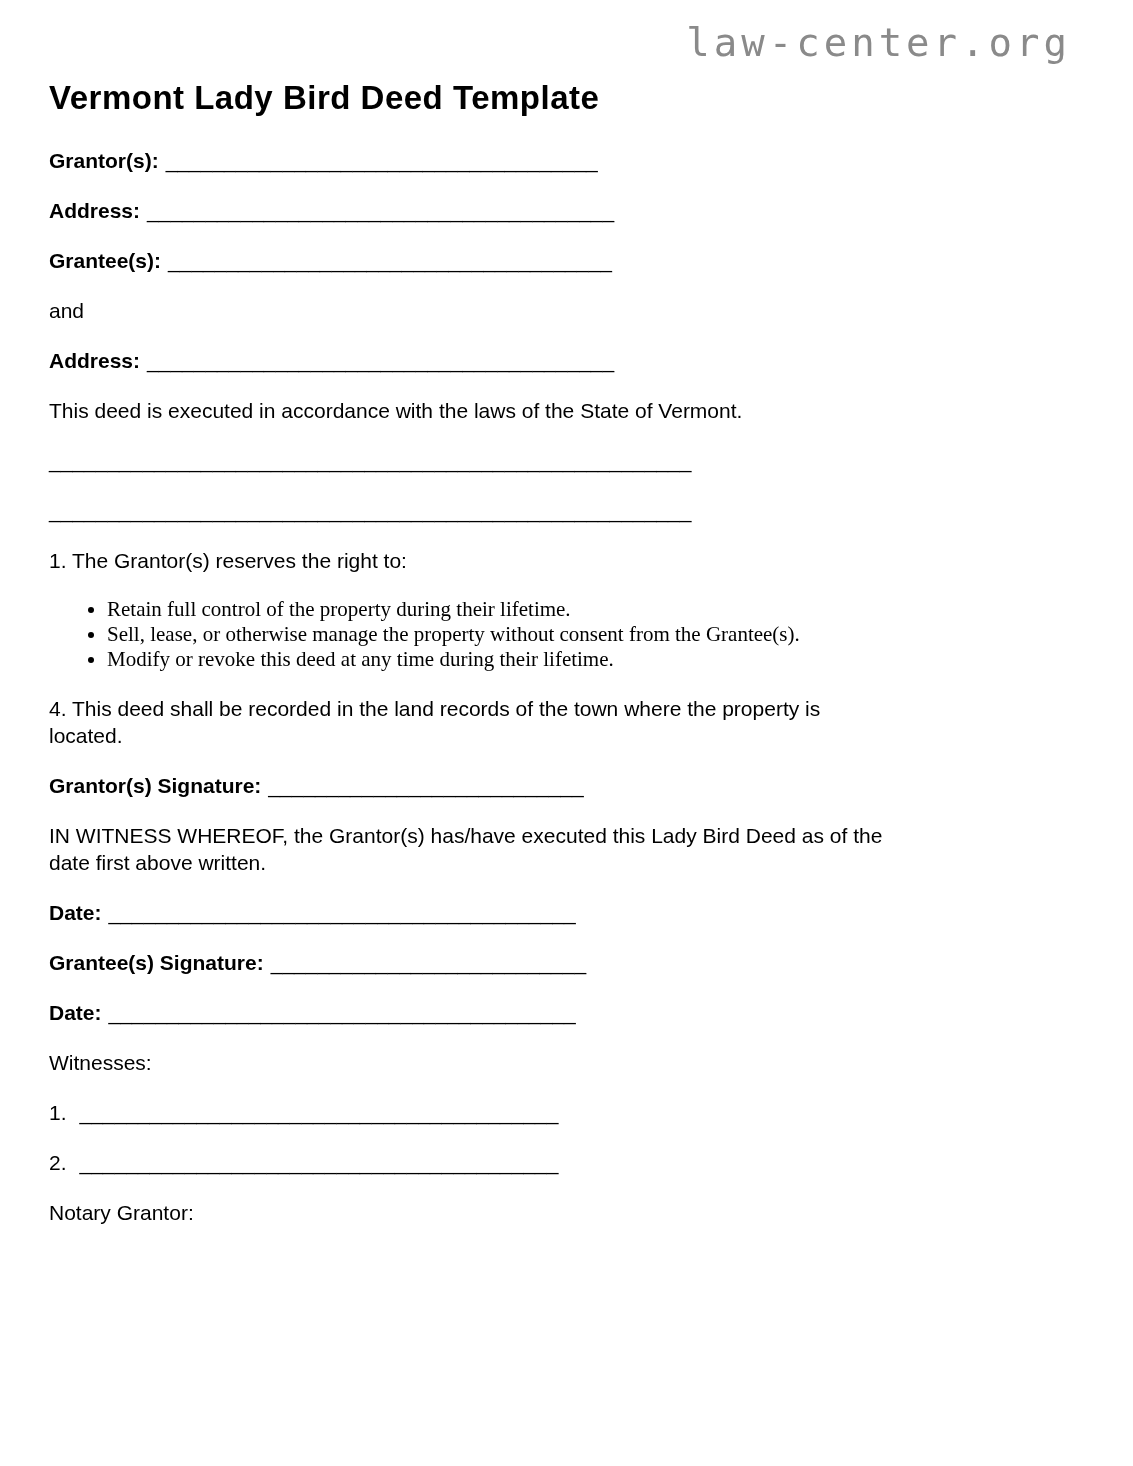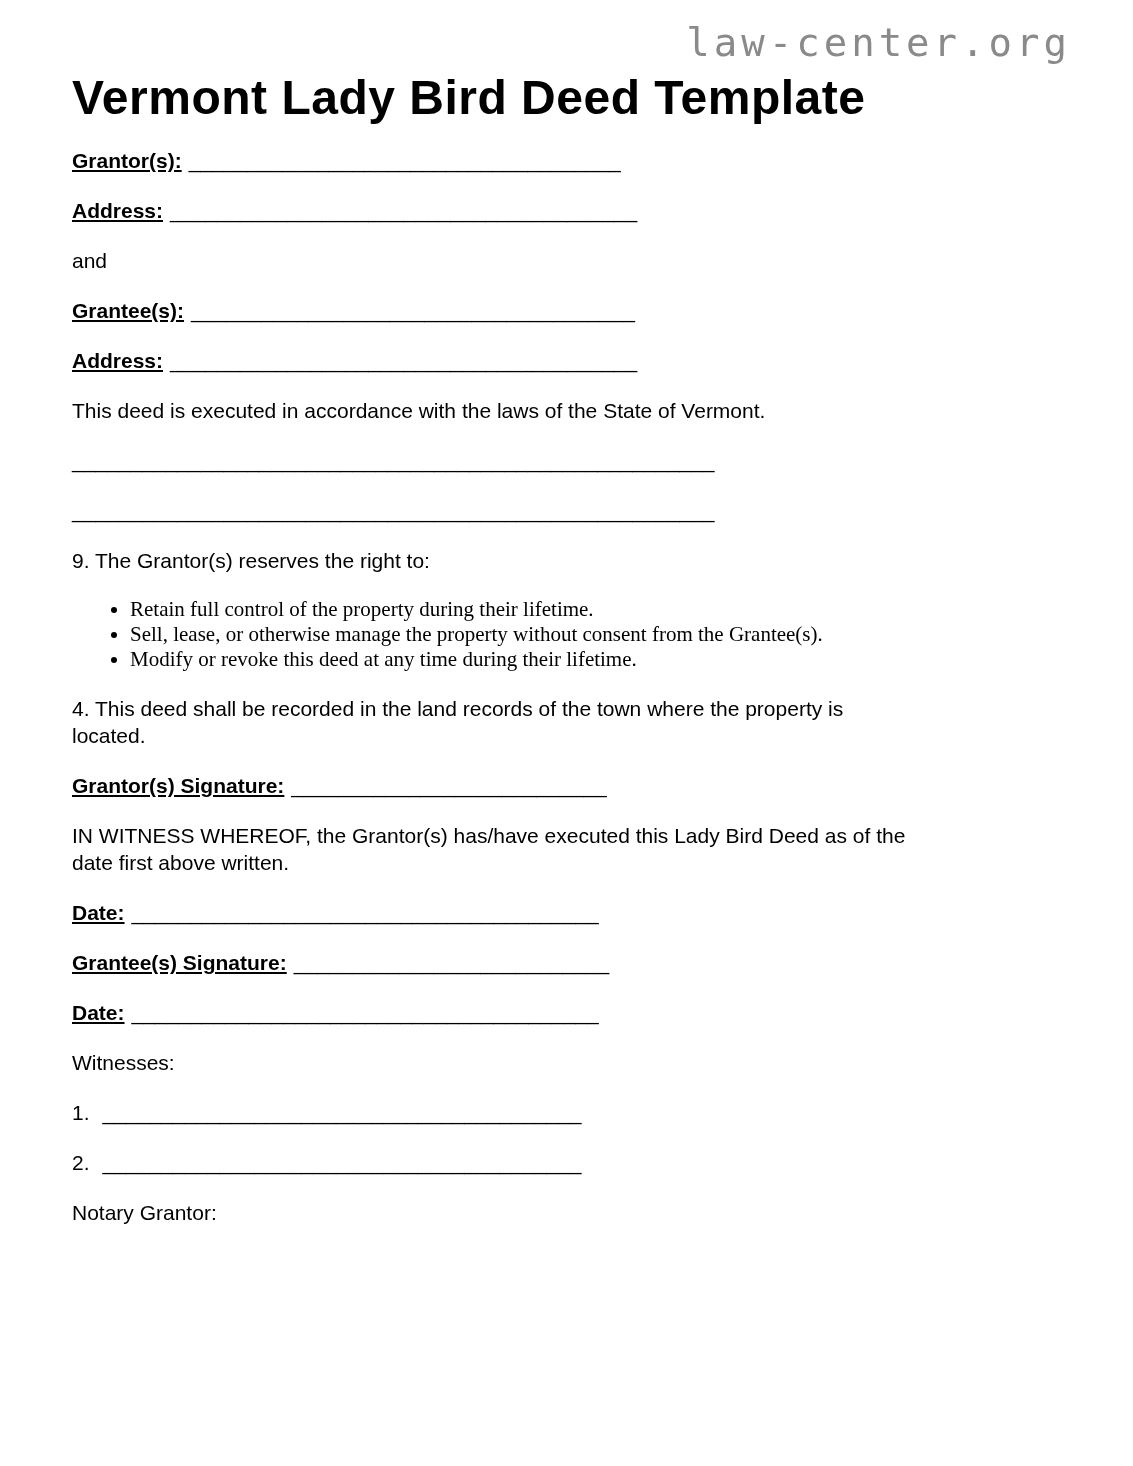--- a/index.html
+++ b/index.html
@@ -6,47 +6,47 @@
   body {
     width: 1133px;
     height: 1466px;
     background: #ffffff;
     overflow: hidden;
   }
   .page {
     box-sizing: border-box;
     width: 100%;
     height: 100%;
-    padding: 20px 60px 0 72px;
+    padding: 20px 60px 0 49px;
     font-family: "Liberation Sans", sans-serif;
     font-size: 21px;
     line-height: 27px;
     color: #000000;
   }
   .logo {
     text-align: right;
     font-family: "DejaVu Sans Mono", monospace;
     font-size: 39px;
     line-height: 46px;
     letter-spacing: 4px;
     color: #8a8a8a;
     font-weight: normal;
     padding-right: 2px;
   }
   h1.title {
     margin: 6px 0 0 0;
-    font-size: 48px;
+    font-size: 33px;
     line-height: 52px;
     letter-spacing: 0.5px;
     font-weight: bold;
     color: #000000;
   }
   p { margin: 23px 0 0 0; white-space: pre-line; }
   p.intro { margin-top: 28px; }
-  .label { font-weight: bold; text-decoration: underline; }
+  .label { font-weight: bold; }
   .blank { margin-left: 7px; letter-spacing: 0; white-space: nowrap; }
   .wit-num { margin-right: 6px; }
   ul.rights {
     margin: 23px 0 0 0;
     padding-left: 58px;
     list-style: disc;
   }
   ul.rights li { line-height: 25px; font-family: Liberation Serif, serif; }
 </style>
 </head>
@@ -56,34 +56,34 @@
 
   <div class="logo">law-center.org</div>
 
   <h1 class="title">Vermont Lady Bird Deed Template</h1>
 
 
   <p><span class="label">Grantor(s):</span><span class="blank">_____________________________________</span></p>
 
   <p><span class="label">Address:</span><span class="blank">________________________________________</span></p>
 
+  <p><span class="label">Grantee(s):</span><span class="blank">______________________________________</span></p>
+
   <p>and</p>
-
-  <p><span class="label">Grantee(s):</span><span class="blank">______________________________________</span></p>
 
   <p><span class="label">Address:</span><span class="blank">________________________________________</span></p>
 
   <p>This deed is executed in accordance with the laws of the State of Vermont.</p>
 
 
   <p>_______________________________________________________</p>
 
   <p>_______________________________________________________</p>
 
-  <p>9. The Grantor(s) reserves the right to:</p>
+  <p>1. The Grantor(s) reserves the right to:</p>
 
   <ul class="rights">
     <li>Retain full control of the property during their lifetime.</li>
     <li>Sell, lease, or otherwise manage the property without consent from the Grantee(s).</li>
     <li>Modify or revoke this deed at any time during their lifetime.</li>
   </ul>
 
 
   <p>4. This deed shall be recorded in the land records of the town where the property is
 located.</p>

